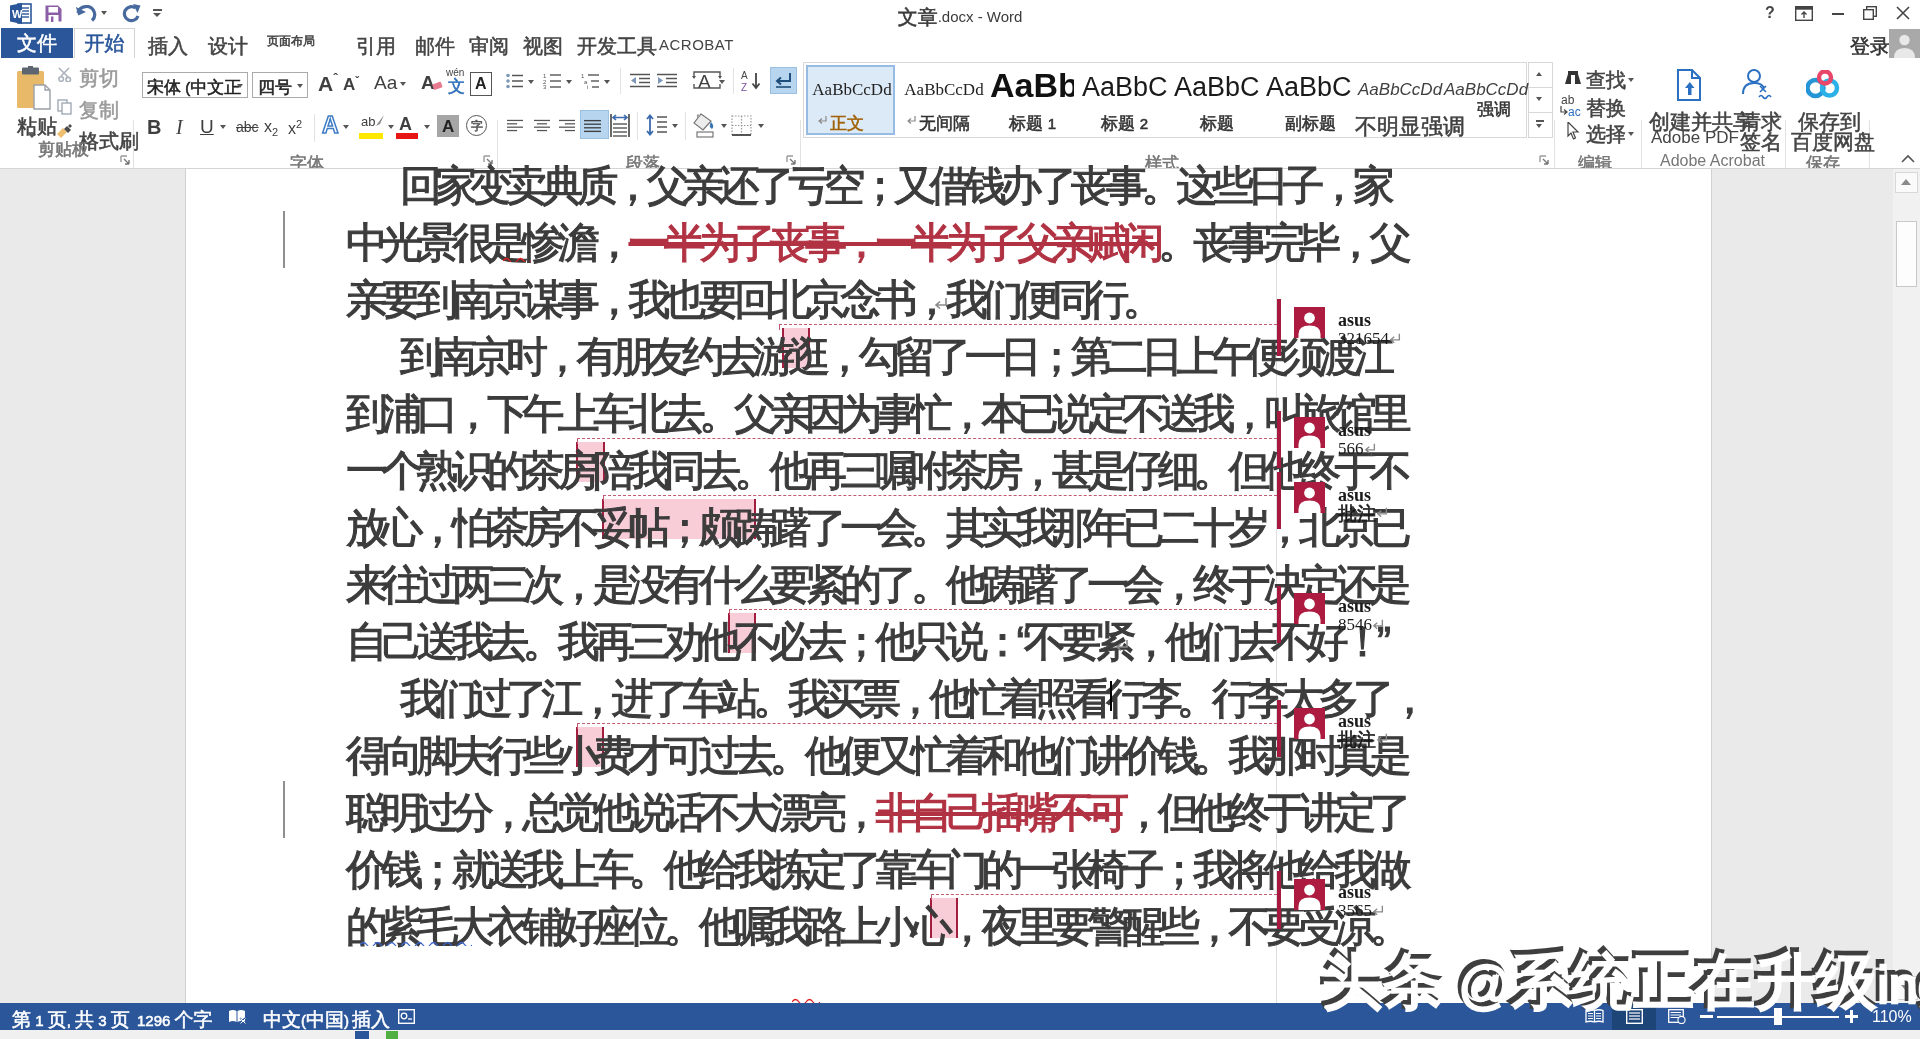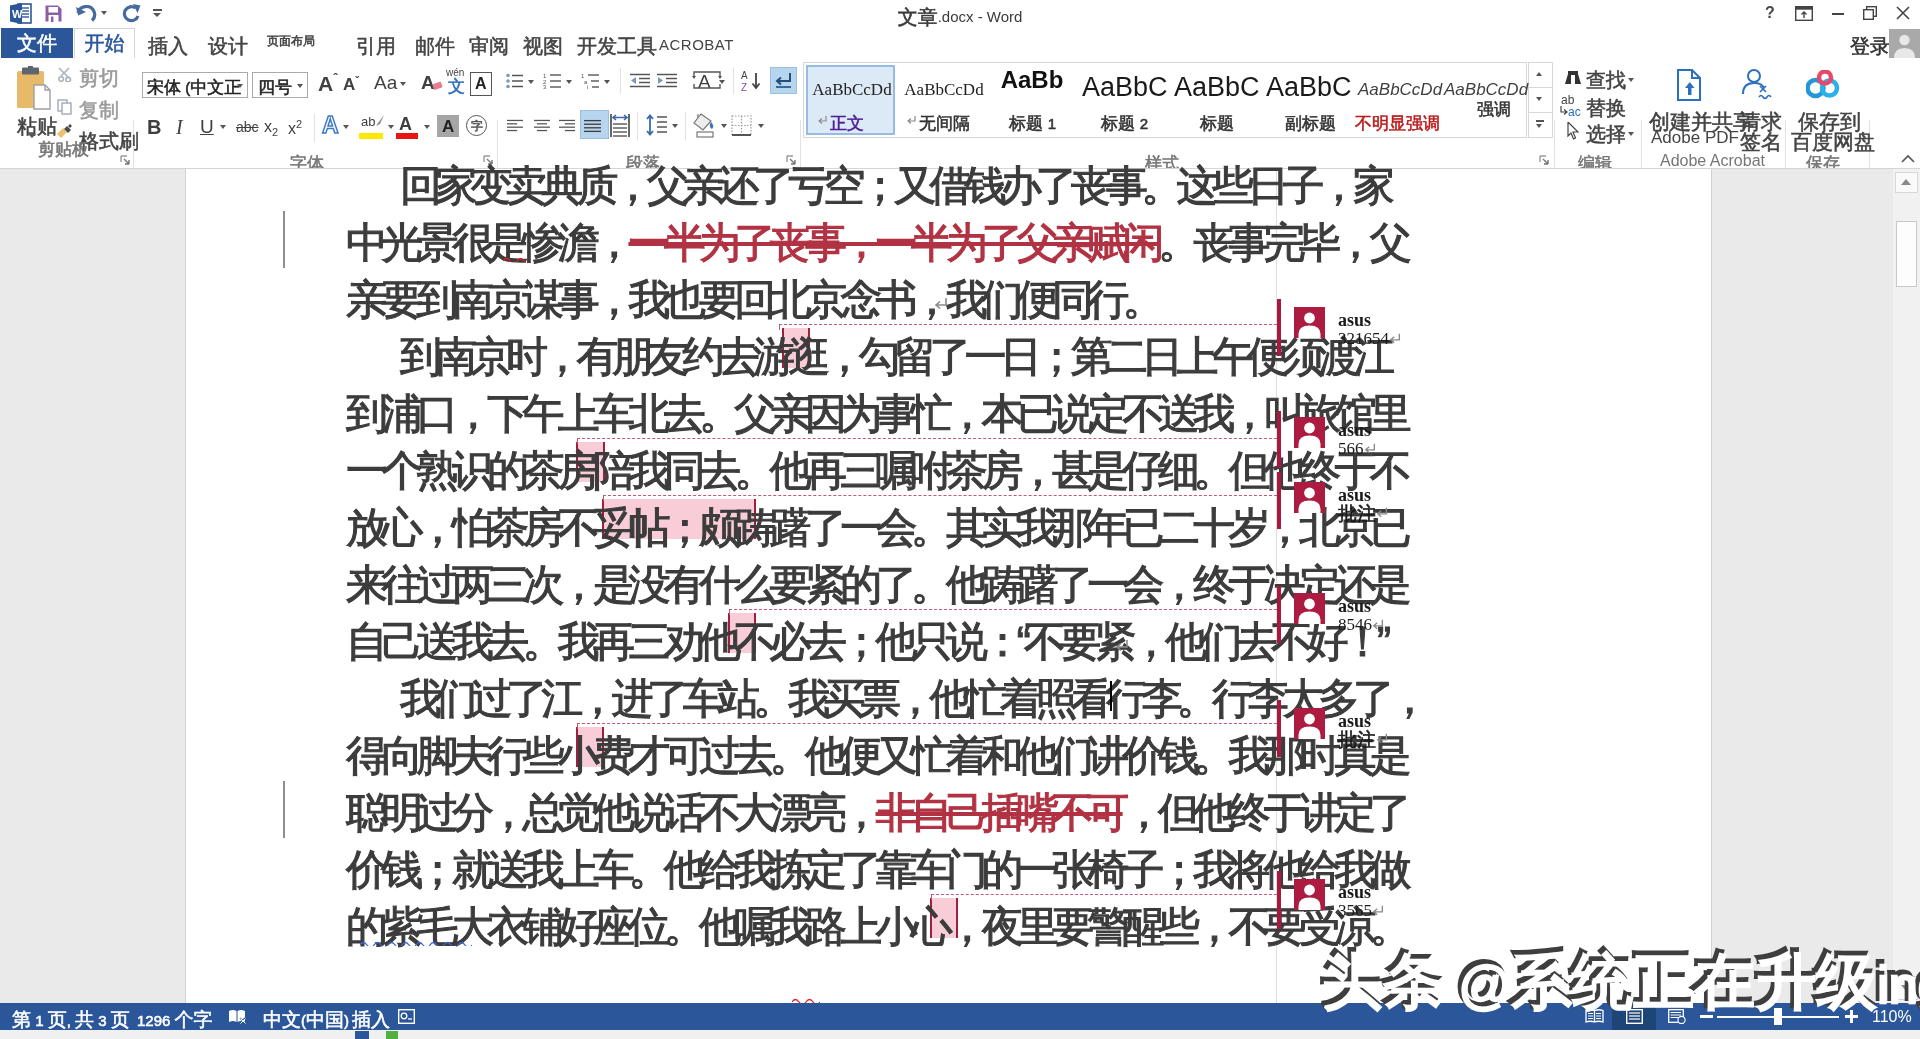--- a/index.html
+++ b/index.html
@@ -355,40 +355,40 @@
 <div class="ab" style="left:1528px;top:29px;width:25px;height:1px;background:#d8d8d8"></div>
 <div class="ab" style="left:1528px;top:54px;width:25px;height:1px;background:#d8d8d8"></div>
 <div class="ab tri-u" style="left:1536px;top:14px;border-left-width:3.5px;border-right-width:3.5px;border-bottom-color:#555"></div>
 <div class="ab tri-d" style="left:1536px;top:39px;border-left-width:3.5px;border-right-width:3.5px;border-top-color:#555"></div>
 <div class="ab" style="left:1536px;top:62px;width:8px;height:1.5px;background:#555"></div>
 <div class="ab tri-d" style="left:1536px;top:66px;border-left-width:3.5px;border-right-width:3.5px;border-top-color:#555"></div>
 <div class="ab glbl cjk" style="left:1145px;top:94px">样式</div>
 
 <div class="ab" style="left:812px;top:22px;width:80px;text-align:center;font-size:17px;color:#222;font-family:'Liberation Serif',serif">AaBbCcDd</div>
 <div class="ab" style="left:902px;top:22px;width:84px;text-align:center;font-size:17px;color:#222;font-family:'Liberation Serif',serif">AaBbCcDd</div>
-<div class="ab" style="left:990px;top:8px;width:84px;text-align:center;font-size:24px;color:#111;font-weight:bold;white-space:nowrap;overflow:hidden">AaBb</div>
+<div class="ab" style="left:990px;top:8px;width:84px;text-align:center;font-size:34px;color:#111;font-weight:bold;white-space:nowrap;overflow:hidden">AaBb</div>
 <div class="ab" style="left:1082px;top:14px;width:84px;text-align:center;font-size:27px;color:#1a1a1a">AaBbC</div>
 <div class="ab" style="left:1174px;top:14px;width:84px;text-align:center;font-size:27px;color:#1a1a1a">AaBbC</div>
 <div class="ab" style="left:1266px;top:14px;width:84px;text-align:center;font-size:27px;color:#1a1a1a">AaBbC</div>
 <div class="ab" style="left:1358px;top:22px;width:84px;text-align:center;font-size:17px;font-style:italic;color:#3f3f3f">AaBbCcDd</div>
 <div class="ab" style="left:1444px;top:22px;width:84px;text-align:center;font-size:17px;font-style:italic;color:#3f3f3f">AaBbCcDd</div>
 
-<div class="ab cjk" style="left:830px;top:54px;font-size:17px;color:#4c1d95">正文</div>
+<div class="ab cjk" style="left:830px;top:54px;font-size:17px;color:#a16207">正文</div>
 <svg class="ab" style="left:818px;top:58px" width="10" height="9" viewBox="0 0 10 9">
       <path d="M8 0 L8 5 L2 5 M4 2.5 L1 5 L4 7.5" stroke="#888" stroke-width="1.2" fill="none"></path>
     </svg>
 <div class="ab cjk" style="left:919px;top:54px;font-size:17px;color:#333">无间隔</div>
 <svg class="ab" style="left:907px;top:58px" width="10" height="9" viewBox="0 0 10 9">
       <path d="M8 0 L8 5 L2 5 M4 2.5 L1 5 L4 7.5" stroke="#888" stroke-width="1.2" fill="none"></path>
     </svg>
 <div class="ab cjk" style="left:1009px;top:54px;font-size:17px;color:#333">标题 <span style="font-size:15px">1</span></div>
 <div class="ab cjk" style="left:1101px;top:54px;font-size:17px;color:#333">标题 <span style="font-size:15px">2</span></div>
 <div class="ab cjk" style="left:1200px;top:54px;font-size:17px;color:#333">标题</div>
 <div class="ab cjk" style="left:1285px;top:54px;font-size:17px;color:#333">副标题</div>
-<div class="ab cjk" style="left:1355px;top:54px;font-size:17px;color:#b91c1c">不明显强调</div>
+<div class="ab cjk" style="left:1355px;top:54px;font-size:22px;color:#404040">不明显强调</div>
 <div class="ab cjk" style="left:1477px;top:40px;font-size:17px;color:#333">强调</div>
 
 <svg class="ab" style="left:1563px;top:12px" width="20" height="16" viewBox="0 0 20 16">
   <path d="M2 14 L5 4 L8 4 L8 14 Z M12 14 L12 4 L15 4 L18 14 Z" fill="#333"></path>
   <rect x="5" y="1" width="10" height="4" fill="#333"></rect>
 </svg>
 <div class="ab rtxt cjk" style="left:1586px;top:12px">查找</div>
 <div class="ab tri-d" style="left:1628px;top:20px;border-left-width:3.5px;border-right-width:3.5px;border-top-color:#555"></div>
 <div class="ab" style="left:1561px;top:36px;font-size:12px;color:#444;line-height:1">ab</div>
 <div class="ab" style="left:1568px;top:48px;font-size:12px;color:#2a6fc0;line-height:1">ac</div>

